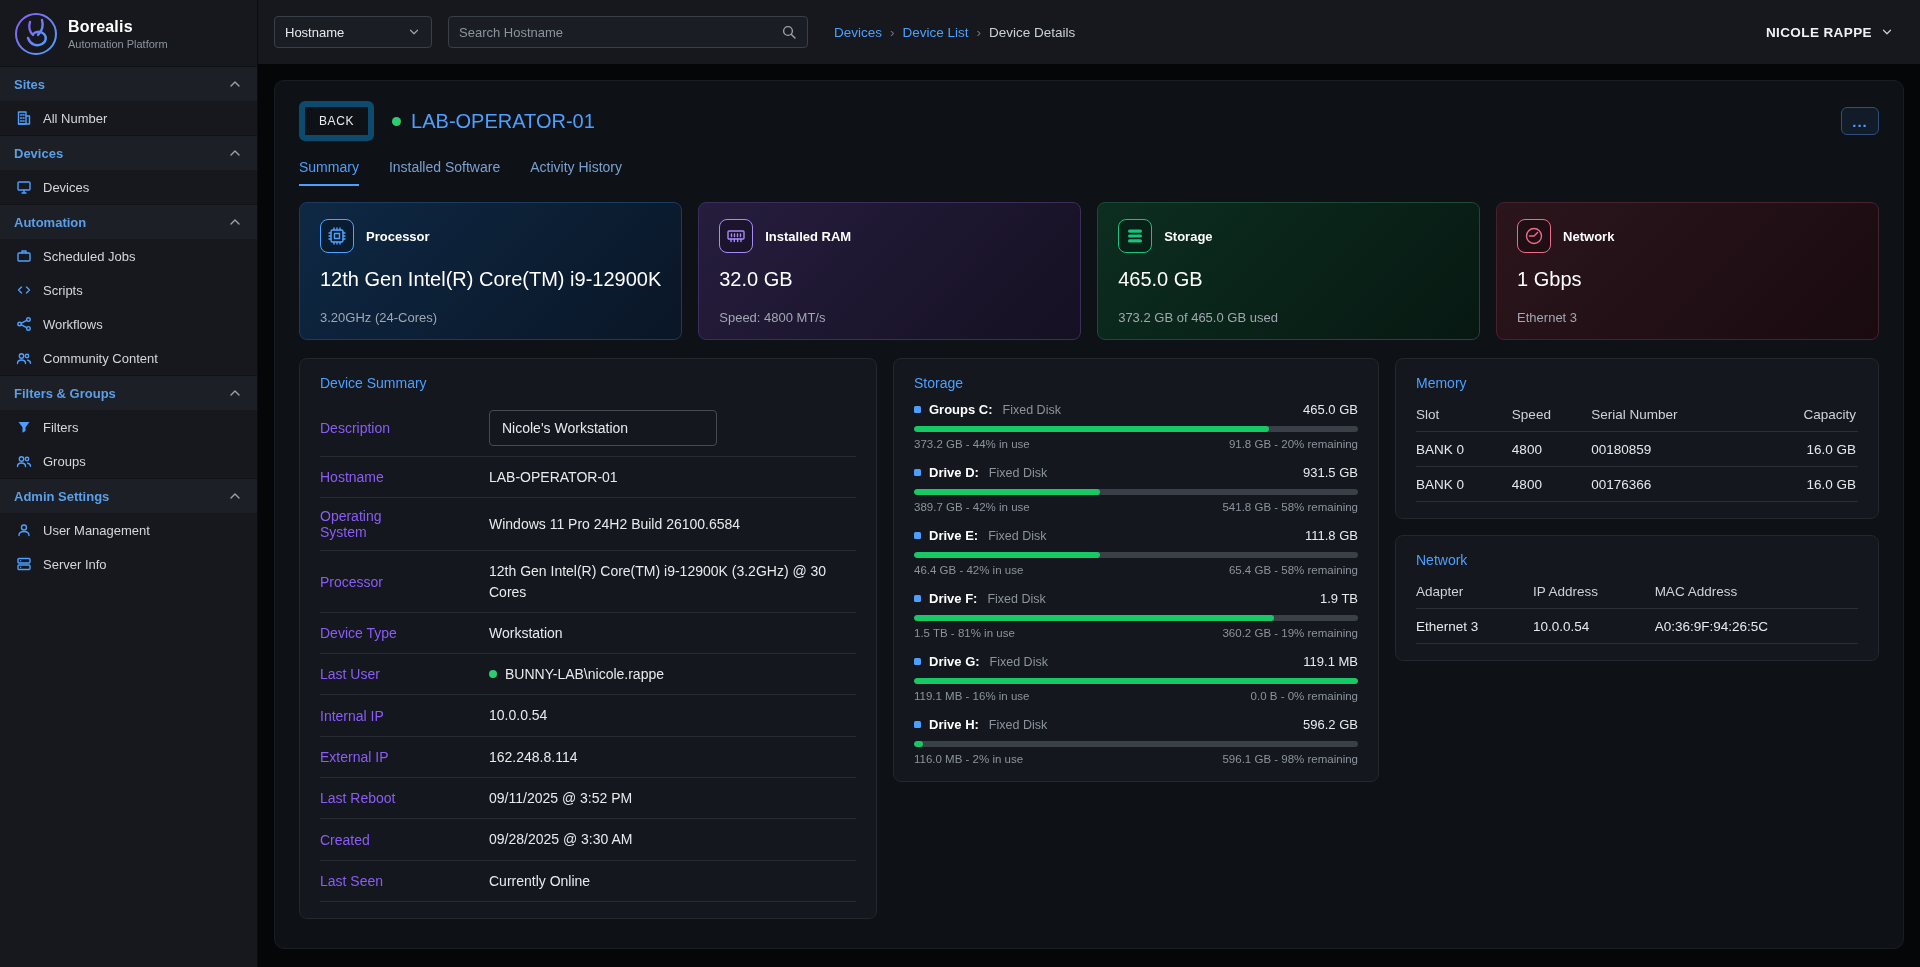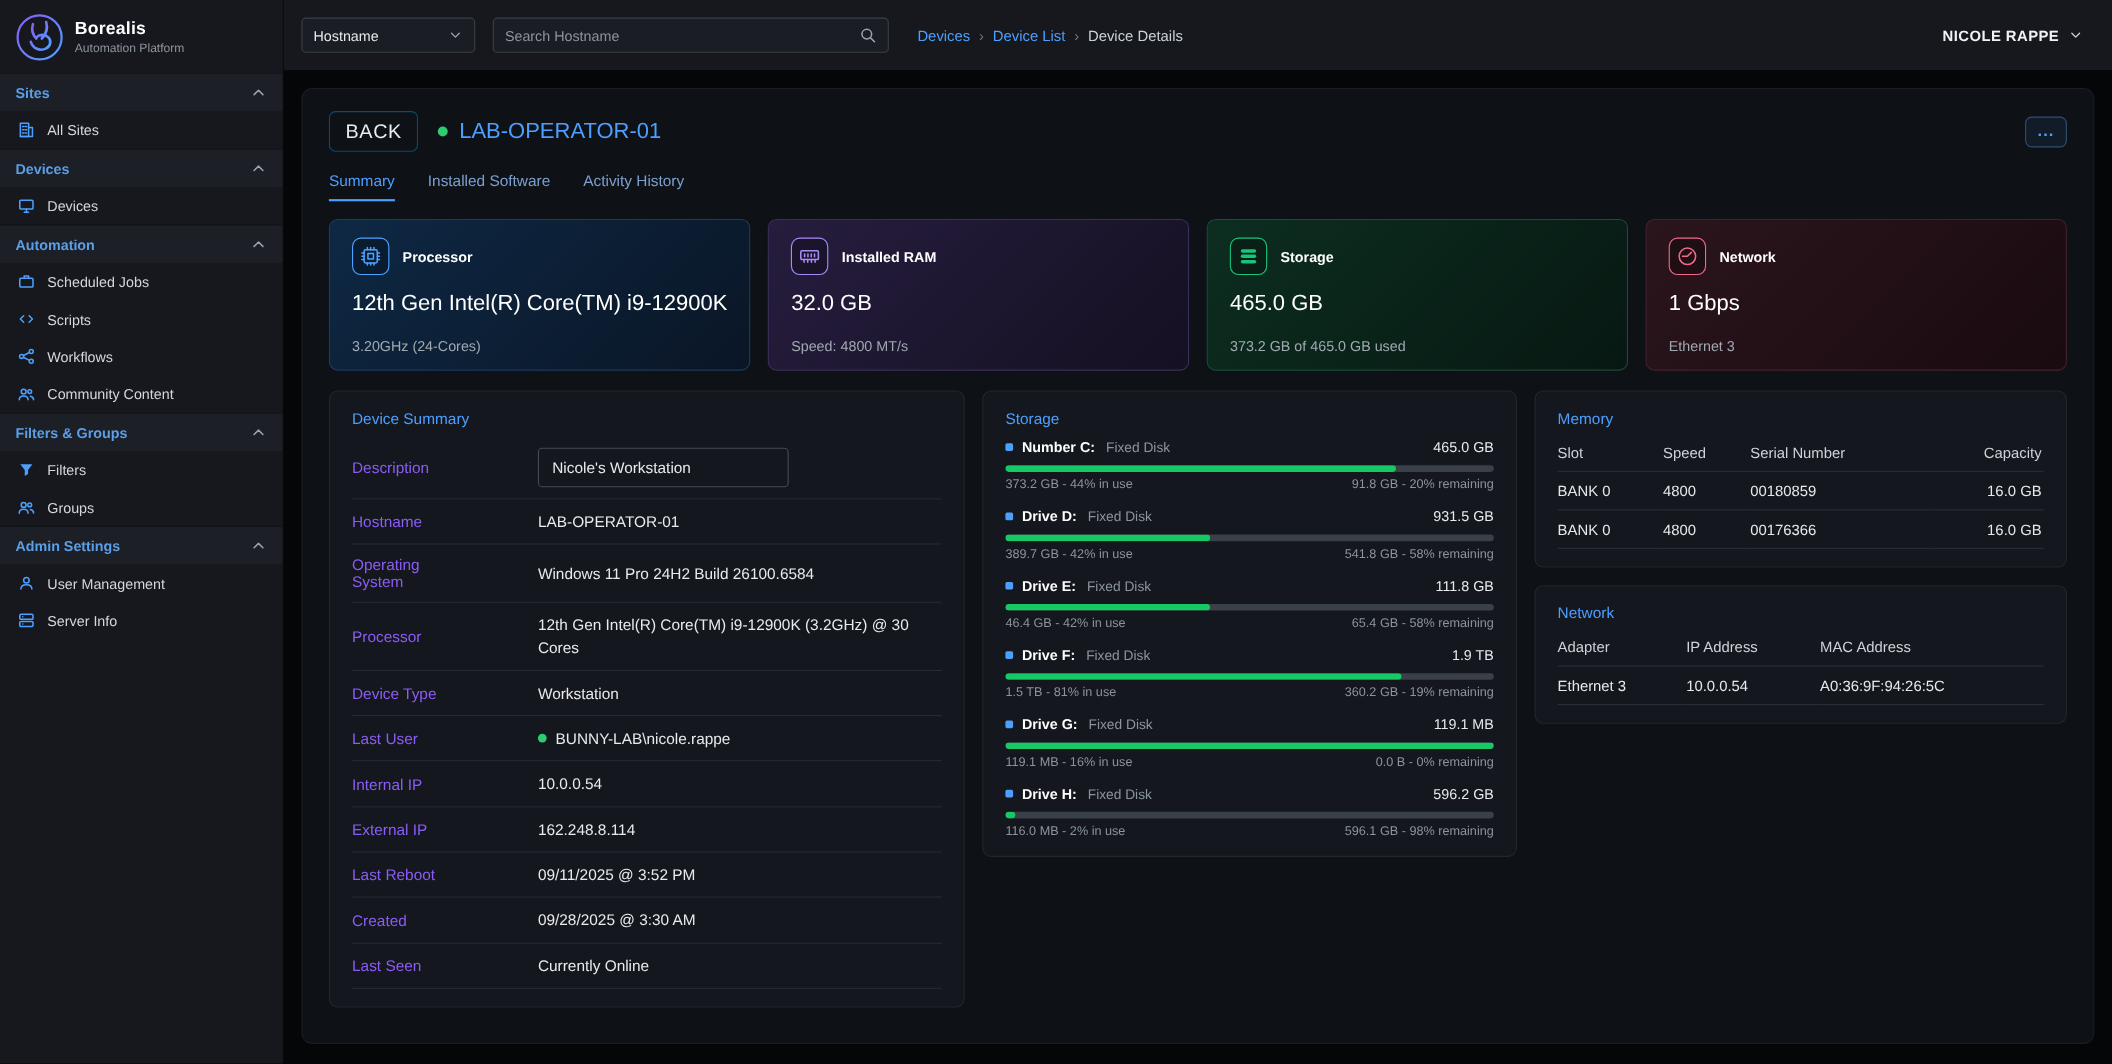--- a/index.html
+++ b/index.html
@@ -36,21 +36,21 @@
   .breadcrumb .crumb-current { color:#c9d1d9; }
   .breadcrumb .sep { color:#6e7681; }
   .user-menu { margin-left:auto; display:flex; align-items:center; gap:8px; font-size:13.5px; font-weight:600; letter-spacing:.4px; color:#f0f3f6; cursor:pointer; }
   .user-menu .chev { color:#c9d1d9; width:14px; height:14px; }
 
   .content-outer { flex:1; background:#050608; padding:16px 16px 18px 16px; overflow:hidden; }
   .panel { width:100%; height:100%; background:#0e1116; border:1px solid #1a1d23; border-radius:10px; padding:20px 24px; overflow:hidden; }
 
   
   .page-header { display:flex; align-items:center; }
-  .back-btn { font-family:inherit; font-size:18px; letter-spacing:.6px; color:#e6edf3; background:transparent; border:1px solid #0c4a6e; border-radius:6px; padding:7px 14px; cursor:pointer; }
+  .back-btn { font-family:inherit; font-size:12px; letter-spacing:.6px; color:#e6edf3; background:transparent; border:6px solid #0c4a6e; border-radius:6px; padding:7px 14px; cursor:pointer; }
   .device-title-wrap { display:flex; align-items:center; margin-left:18px; gap:10px; }
   .online-dot { width:9px; height:9px; border-radius:50%; background:#2ecc71; }
   .device-title { font-size:20px; font-weight:500; color:#4d9fff; }
   .more-btn { margin-left:auto; width:38px; height:28px; border-radius:6px; border:1px solid #2f4f7a; background:rgba(77,159,255,.08); color:#4d9fff; font-size:15px; font-weight:700; cursor:pointer; display:flex; align-items:center; justify-content:center; letter-spacing:1px; }
 
   .tabs { display:flex; gap:30px; margin-top:18px;align-items:center; }
   .tab { font-size:14px; padding-bottom:9px; color:#7aa0cf; cursor:pointer; border-bottom:2px solid transparent; }
   .tab.active { color:#4d9fff; border-bottom-color:#4d9fff; }
 
   
@@ -128,21 +128,21 @@
           </span>
         </div>
         <div class="nav-item">
           <span class="icon">
             <svg viewBox="0 0 16 16" fill="none" stroke="currentColor" stroke-width="1.4" stroke-linecap="round" stroke-linejoin="round">
               <rect x="2.5" y="2" width="7.5" height="12"></rect>
               <path d="M10 6h3.5v8h-11"></path>
               <path d="M4.5 5h1.2M7 5h1.2M4.5 8h1.2M7 8h1.2M4.5 11h1.2M7 11h1.2"></path>
             </svg>
           </span>
-          <span>All Sites</span>
+          <span>All Number</span>
         </div>
         <div class="nav-section-header">
           <span class="nav-section-label">Devices</span>
           <span class="icon chev">
             <svg viewBox="0 0 16 16" fill="none" stroke="currentColor" stroke-width="1.4" stroke-linecap="round" stroke-linejoin="round">
               <polyline points="4,10 8,6 12,10"></polyline>
             </svg>
           </span>
         </div>
         <div class="nav-item">
@@ -447,21 +447,21 @@
                 </div>
             </div>
           </section>
 
           <section class="card storage-card">
             <div class="card-title">Storage</div>
             <div>
                 <div class="drive">
                   <div class="drive-head">
                     <span class="drive-bullet"></span>
-                    <span class="drive-name">Number C:</span>
+                    <span class="drive-name">Groups C:</span>
                     <span class="drive-type">Fixed Disk</span>
                     <span class="drive-size">465.0 GB</span>
                   </div>
                   <div class="drive-bar">
                     <div class="drive-fill" style="width: 80%; background: rgb(23, 201, 100);"></div>
                   </div>
                   <div class="drive-foot">
                     <span>373.2 GB - 44% in use</span>
                     <span>91.8 GB - 20% remaining</span>
                   </div>

